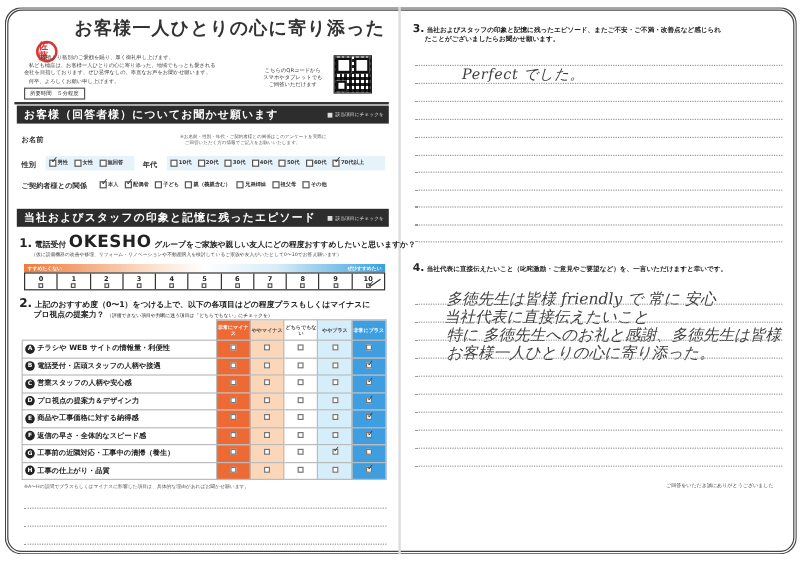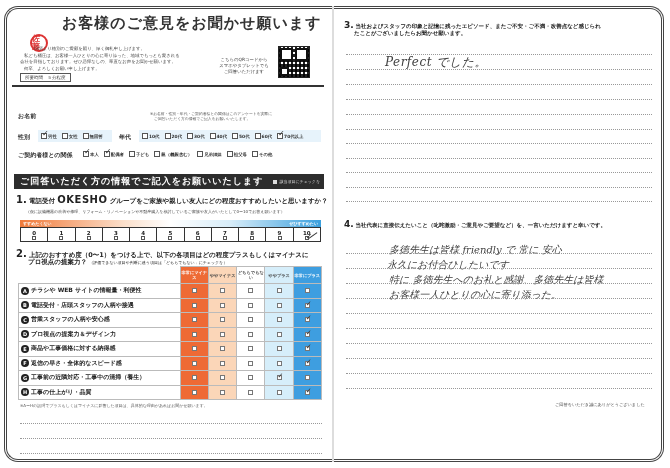--- a/index.html
+++ b/index.html
@@ -34,21 +34,21 @@
 
   .label-b { position: absolute; font-size: 6px; font-weight: bold; color: #333; }
   .note-s { position: absolute; font-size: 3.8px; color: #555; line-height: 5px; }
   .opt-row { position: absolute; height: 12px; background: #e7f3fb; display: flex; align-items: center; gap: 5px; padding: 0 3px; }
   .opt { display: flex; align-items: center; font-size: 4.4px; color: #333; font-weight: bold; gap: 1px; white-space: nowrap; }
   .cb { width: 6px; height: 6px; border: 1px solid #555; background: #fff; display: inline-block; position: relative; }
   .cb.checked::after { content: "✓"; position: absolute; left: 0px; top: -5px; font-size: 8px; color: #333; font-weight: normal; }
 
   .q-title { position: absolute; font-size: 6.5px; font-weight: bold; color: #222; white-space: nowrap; }
   .q-num { font-size: 10px; }
-  .q-brand { font-size: 10px; letter-spacing: 0.5px; }
+  .q-brand { font-size: 14px; letter-spacing: 0.5px; }
   .q-sub { position: absolute; font-size: 4px; color: #444; white-space: nowrap; }
 
   .scale-bar { position: absolute; left: 20px; top: 220px; width: 301px; height: 7px; background: linear-gradient(90deg, #f07a3a 0%, #fbe0cc 35%, #fff 50%, #d7ecf8 70%, #3aa0de 100%); font-size: 4px; font-weight: bold; display: flex; justify-content: space-between; align-items: center; padding: 0 3px; }
   .scale-bar .l { color: #fff; }
   .scale-bar .r { color: #fff; }
   .scale { position: absolute; left: 20px; top: 227px; width: 301px; height: 15px; border: 1px solid #333; display: flex; }
   .scale .cell { flex: 1; border-right: 1px solid #333; display: flex; flex-direction: column; align-items: center; justify-content: center; position: relative; }
   .scale .cell:last-child { border-right: none; }
   .scale .num { font-size: 5.5px; font-weight: bold; line-height: 6px; }
   .scale .cb { width: 4px; height: 4px; }
@@ -80,39 +80,46 @@
   .thanks { position: absolute; left: 555px; top: 402px; font-size: 4.2px; color: #444; }
 </style>
 </head>
 <body>
 
 <div class="sheet">
   <div class="frame frame-left"></div>
   <div class="frame frame-right"></div>
   <div class="spine"></div>
 
-  <div class="title">お客様のご意見をお聞かせ願います</div>
+  <div class="title">お客様一人ひとりの心に寄り添った</div>
   <div class="stamp">佐藤</div>
   <div class="intro">
     <div style="padding-left:14px">日頃より格別のご愛顧を賜り、厚く御礼申し上げます。</div>
     <div style="padding-left:4px">私ども桶庄は、お客様一人ひとりの心に寄り添った、地域でもっとも愛される</div>
     <div>会社を目指しております。ぜひ忌憚なしの、率直なお声をお聞かせ願います。</div>
     <div style="padding-left:4px">何卒、よろしくお願い申し上げます。</div>
   </div>
   <div class="duration">所要時間　５分程度</div>
   <div class="qr-text">
     <div>こちらのQRコードから</div>
     <div>スマホやタブレットでも</div>
     <div>ご回答いただけます</div>
   </div>
   <div class="qr">
       <div class="qr-c"></div>
     </div>
   <div class="rule" style="top:85px"></div>
 
+  <div class="section-bar" style="top:88px">
+    <span>お客様（回答者様）についてお聞かせ願います</span>
+    <span class="hint">
+        <i class="mini-box"></i>
+        <span>該当項目にチェックを</span>
+      </span>
+  </div>
   <div class="label-b" style="left:18px; top:112px">お名前</div>
   <div class="note-s" style="left:150px; top:111px">
     <div>※お名前・性別・年代・ご契約者様との関係はこのアンケートを実際に</div>
     <div style="padding-left:4px">ご回答いただく方の情報でご記入をお願いいたします。</div>
   </div>
 
   <div class="label-b" style="left:18px; top:133px">性別</div>
   <div class="opt-row" style="left:38px; top:130px; width:74px">
     <span class="opt">
         <i class="cb checked"></i>
@@ -185,21 +192,21 @@
         <i class="cb"></i>
         <span>祖父母</span>
       </span>
     <span class="opt">
         <i class="cb"></i>
         <span>その他</span>
       </span>
   </div>
 
   <div class="section-bar" style="top:174px">
-    <span>ご回答いただく方の情報でご記入をお願いいたします</span>
+    <span>当社およびスタッフの印象と記憶に残ったエピソード</span>
     <span class="hint">
         <i class="mini-box"></i>
         <span>該当項目にチェックを</span>
       </span>
   </div>
 
   <div class="q-title" style="left:16px; top:194px">
     <span class="q-num">1.</span>
     <span>電話受付</span>
     <span class="q-brand">OKESHO</span>
@@ -366,23 +373,23 @@
   <div class="dot-line" style="left:346px; top:143px; width:306px"></div>
   <div class="dot-line" style="left:346px; top:158px; width:306px"></div>
   <div class="dot-line" style="left:346px; top:172px; width:306px"></div>
   <div class="dot-line" style="left:346px; top:187px; width:306px"></div>
   <div class="dot-line" style="left:346px; top:201px; width:306px"></div>
 
   <div class="r-q" style="left:344px; top:221px; width:310px">
     <span class="q-num">4.</span>
     <span>当社代表に直接伝えたいこと（叱咤激励・ご意見やご要望など）を、一言いただけますと幸いです。</span>
   </div>
-  <div class="hand" style="left:389px; top:242px; font-size:10px; line-height:15px">
+  <div class="hand" style="left:372px; top:242px; font-size:13px; line-height:15px">
     <div>多徳先生は皆様 friendly で 常に 安心</div>
-    <div style="margin-left:-2px">永久にお付合ひしたいです</div>
+    <div style="margin-left:-2px">当社代表に直接伝えたいこと</div>
     <div>特に 多徳先生へのお礼と感謝、多徳先生は皆様</div>
     <div>お客様一人ひとりの心に寄り添った。</div>
   </div>
   <div class="dot-line" style="left:346px; top:253px; width:306px"></div>
   <div class="dot-line" style="left:346px; top:268px; width:306px"></div>
   <div class="dot-line" style="left:346px; top:283px; width:306px"></div>
   <div class="dot-line" style="left:346px; top:298px; width:306px"></div>
   <div class="dot-line" style="left:346px; top:313px; width:306px"></div>
   <div class="dot-line" style="left:346px; top:328px; width:306px"></div>
   <div class="dot-line" style="left:346px; top:343px; width:306px"></div>

